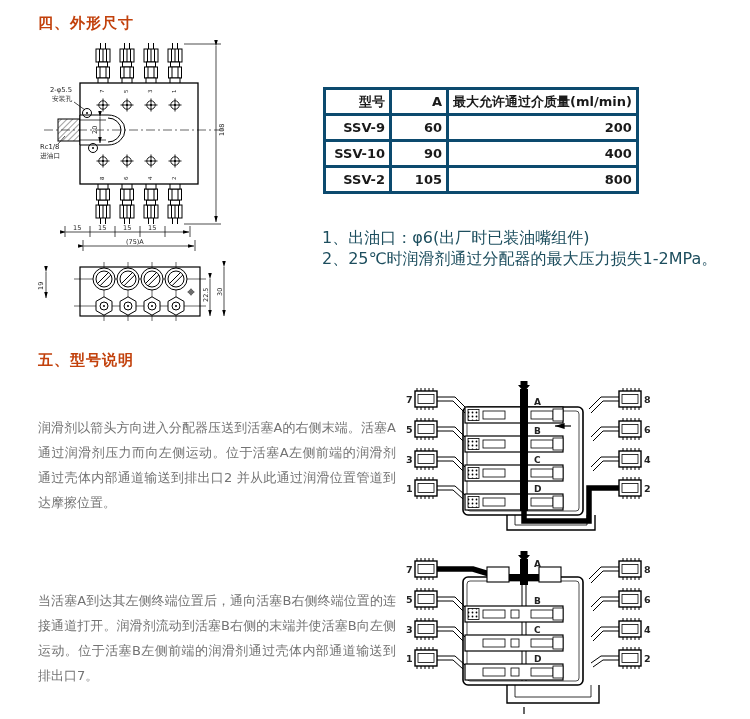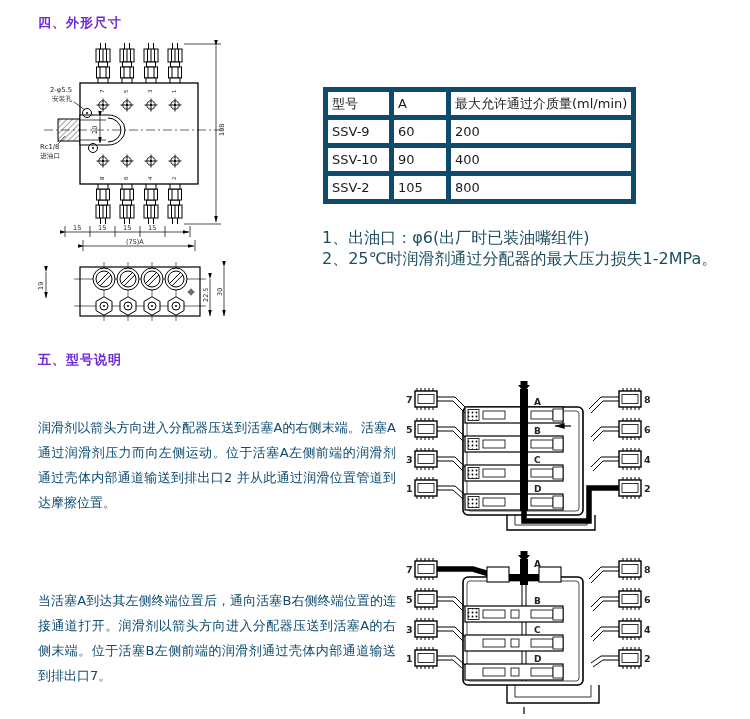--- a/index.html
+++ b/index.html
@@ -2,41 +2,41 @@
 <html><head>
 <meta charset="utf-8">
 <style>
   html,body{margin:0;padding:0;}
   body{
     width:750px;height:719px;background:#ffffff;position:relative;overflow:hidden;
     font-family:"DejaVu Sans",sans-serif;
   }
   .page{position:absolute;inset:0;background:#fff;}
   .sec-title{
-    position:absolute;margin:0;font-size:13px;font-weight:bold;color:#6d28d9;
+    position:absolute;margin:0;font-size:15px;font-weight:bold;color:#c2410c;
     letter-spacing:1px;
   }
   #sec4-title{left:38px;top:14px;}
   #sec5-title{left:38px;top:351px;}
 
   .spec-table{
     position:absolute;left:323px;top:87px;border-collapse:collapse;
     font-size:13px;color:#1a1a1a;table-layout:fixed;
   }
   .spec-table th,.spec-table td{
-    border:5px solid #0c4a6e;text-align:left;vertical-align:middle;
-    height:23px;padding:0 4px;font-weight:normal;white-space:nowrap;
+    border:3px solid #0c4a6e;text-align:right;vertical-align:middle;
+    height:23px;padding:0 4px;font-weight:bold;white-space:nowrap;
   }
   .notes{
     position:absolute;left:322px;top:227px;font-size:16px;color:#1d4e5e;
     line-height:21px;
   }
   .para{
     position:absolute;left:38px;width:358px;margin:0;font-size:13px;
-    color:#0c4a6e;line-height:25px;text-align:justify;
+    color:#737373;line-height:25px;text-align:justify;
   }
   #para1{top:415px;}
   #para2{top:588px;}
 
   svg{position:absolute;}
   #dim-drawing{left:38px;top:40px;}
   #schem1{left:403px;top:381px;}
   #schem2{left:403px;top:551px;}
   svg text{font-family:"DejaVu Sans",sans-serif;fill:#222;}
   .dimtxt{font-size:6.5px;}
@@ -253,21 +253,21 @@
 
   <div class="notes">
     <div>1、出油口：φ6(出厂时已装油嘴组件)</div>
     <div>2、25℃时润滑剂通过分配器的最大压力损失1-2MPa。</div>
   </div>
 
   <h3 class="sec-title" id="sec5-title">五、型号说明</h3>
 
   <p class="para" id="para1">润滑剂以箭头方向进入分配器压送到活塞A的右侧末端。活塞A通过润滑剂压力而向左侧运动。位于活塞A左侧前端的润滑剂通过壳体内部通道输送到排出口2 并从此通过润滑位置管道到达摩擦位置。</p>
 
-  <p class="para" id="para2">当活塞A到达其左侧终端位置后，通向活塞B右侧终端位置的连接通道打开。润滑剂以箭头方向进入分配器压送到活塞A的右侧末端。位于活塞B左侧前端的润滑剂通过壳体内部通道输送到排出口7。</p>
+  <p class="para" id="para2">当活塞A到达其左侧终端位置后，通向活塞B右侧终端位置的连接通道打开。润滑剂流动到活塞B右侧的末端并使活塞B向左侧运动。位于活塞B左侧前端的润滑剂通过壳体内部通道输送到排出口7。</p>
 
   <svg id="schem1" width="250" height="158" viewBox="0 0 250 158">
     <defs>
       <pattern id="dots1" width="4" height="4" patternUnits="userSpaceOnUse">
         <circle cx="1.5" cy="1.5" r="0.9" fill="#000"></circle>
       </pattern>
       <marker id="arrL1" markerWidth="9" markerHeight="8" refX="8" refY="3" orient="auto">
         <path d="M0,0.5 L8,3 L0,5.5 z" fill="#000"></path>
       </marker>
       <g id="conn1" stroke="#000" fill="#fff">

